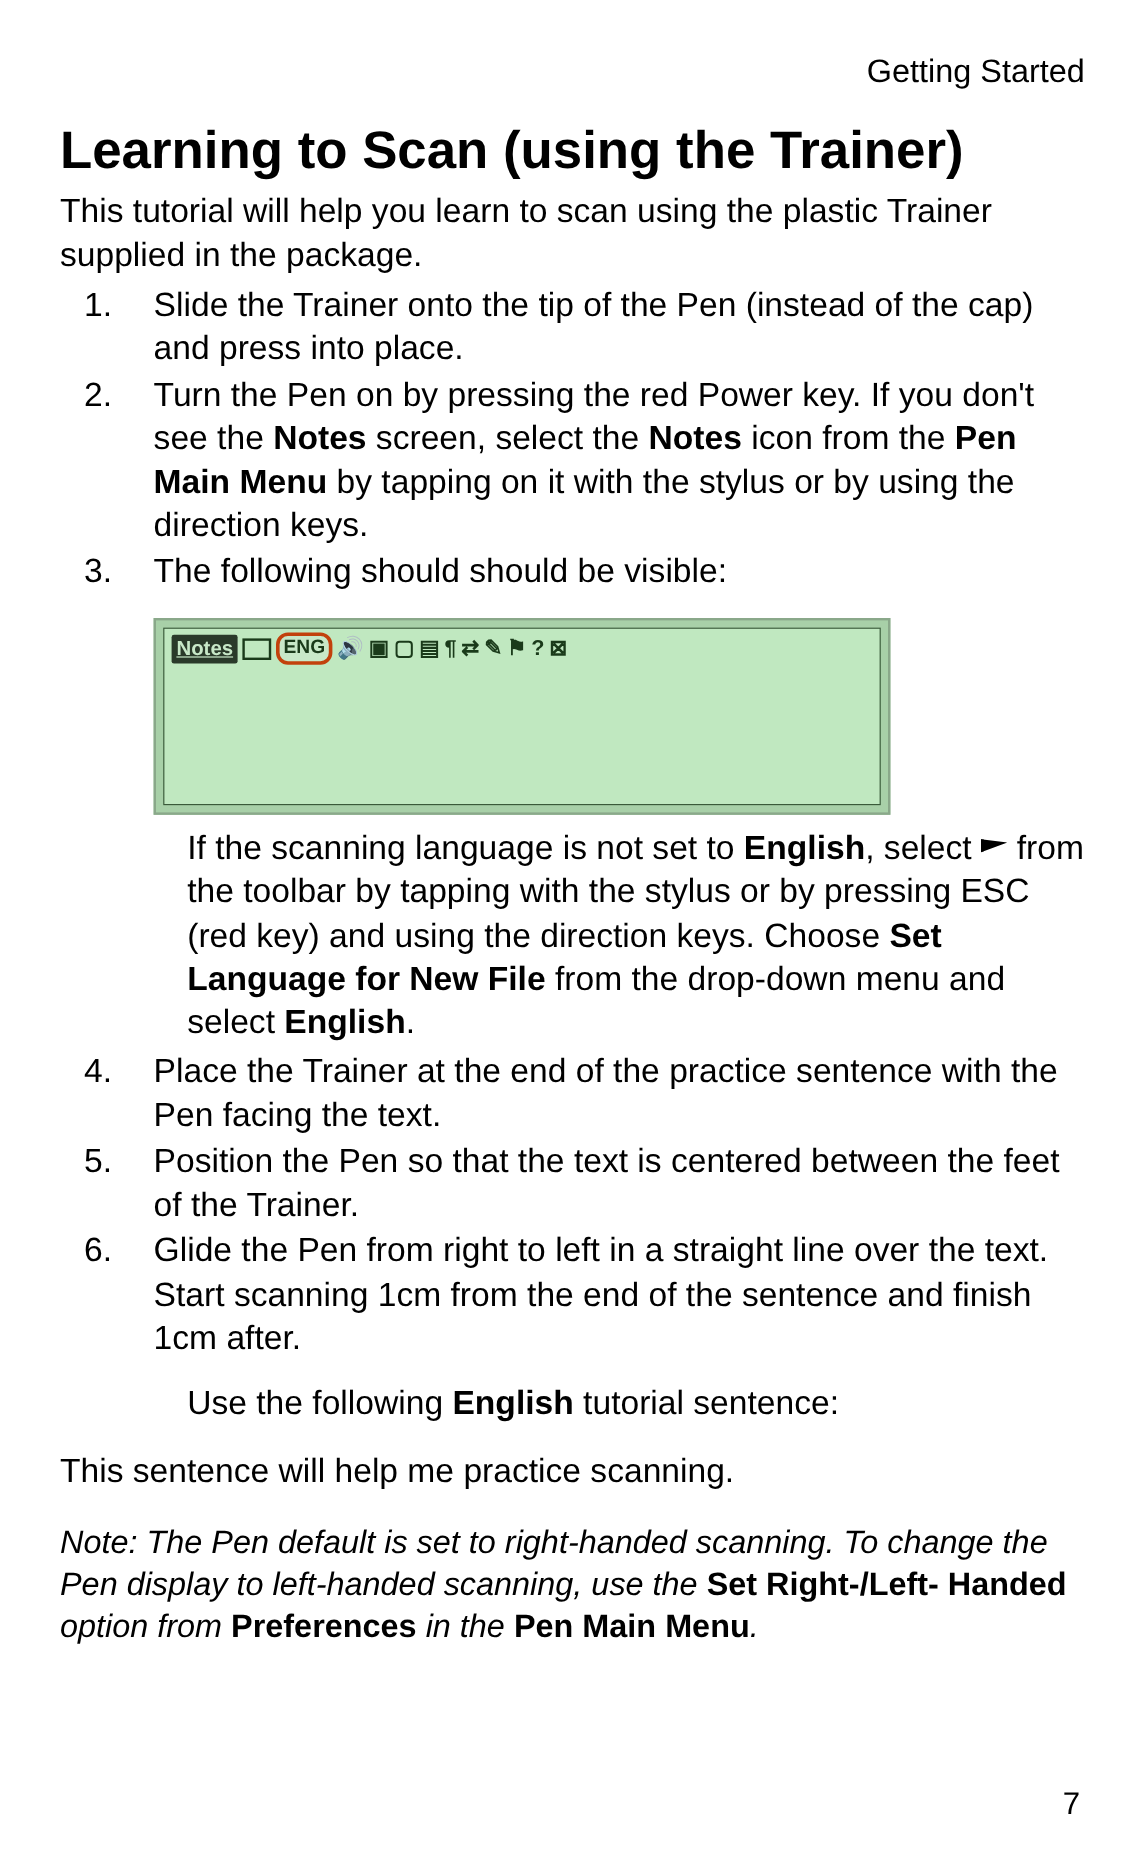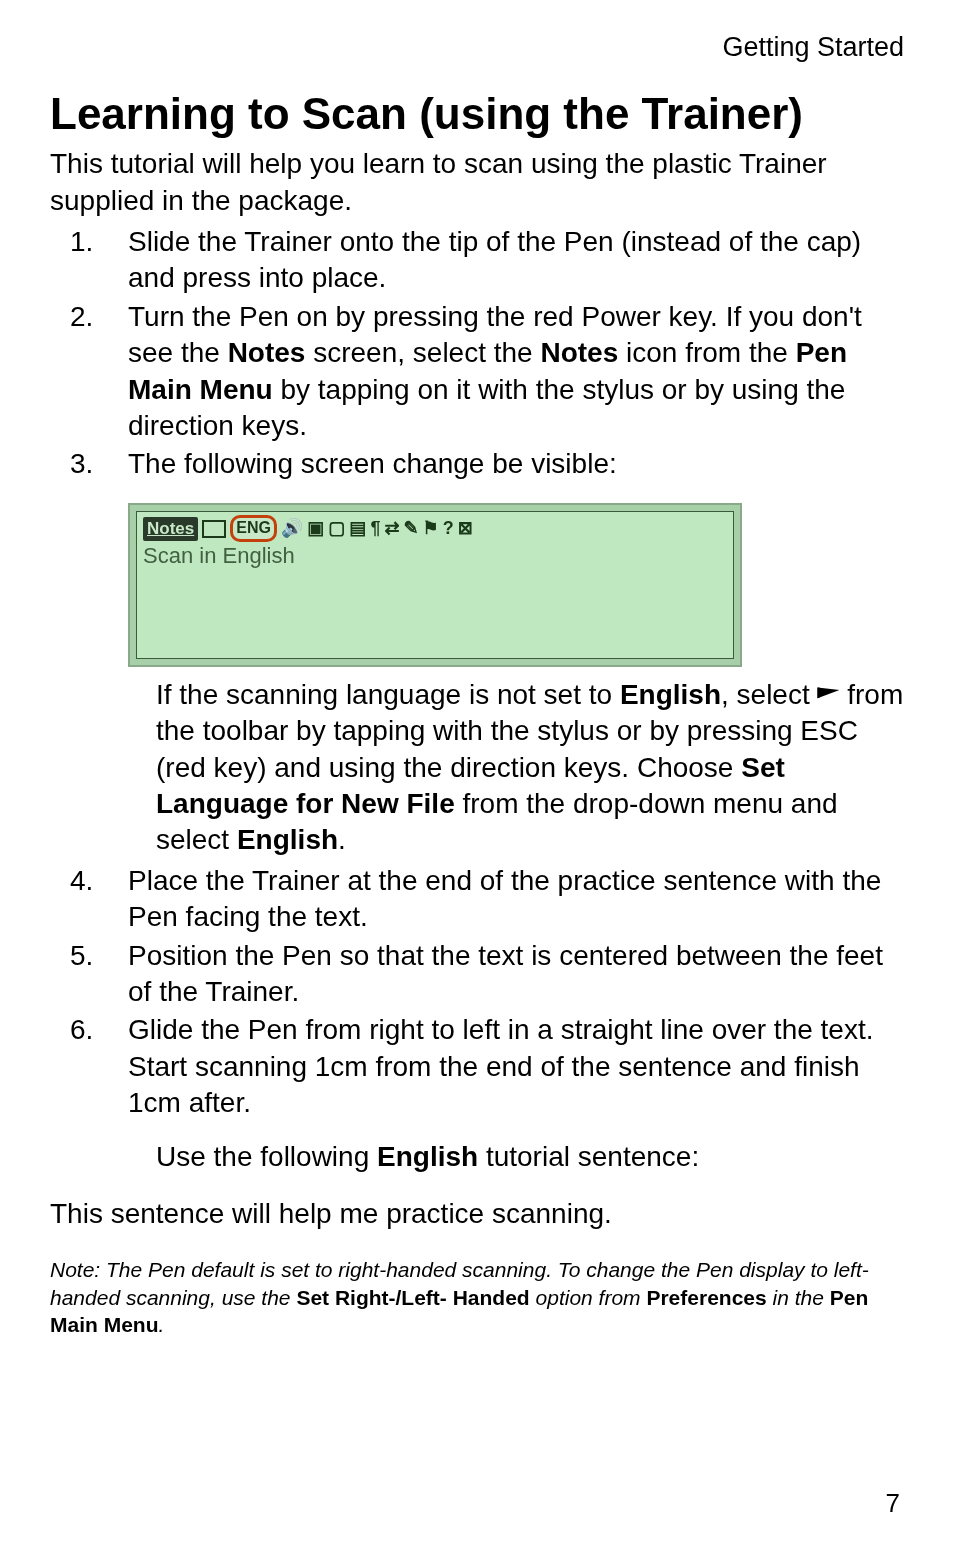--- a/index.html
+++ b/index.html
@@ -7,21 +7,21 @@
     padding: 0;
     font-family: Arial, Helvetica, sans-serif;
     font-size: 28px;
     line-height: 1.3;
     color: #000;
     background: #fff;
   }
   .page {
     width: 954px;
     min-height: 1545px;
-    padding: 30px 50px 40px 50px;
+    padding: 42px 50px 40px 50px;
     box-sizing: border-box;
     position: relative;
   }
   .header {
     text-align: right;
     font-size: 27px;
     margin-bottom: 20px;
   }
   h1 {
     font-size: 44px;
@@ -134,21 +134,21 @@
     left:0; top:0;
     width:3px; height:22px;
     background:#000;
   }
   .practice-sentence {
     text-align: left;
     font-size: 28px;
     margin: 20px 0 24px 0;
   }
   .note-block {
-    font-size: 21px;
+    font-size: 27px;
     line-height:1.3;
     font-style: italic;
   }
   .note-block .nb { font-weight:bold; font-style:normal; }
   .page-number {
     position:absolute;
     bottom: 24px;
     right: 54px;
     font-size: 26px;
   }
@@ -175,21 +175,21 @@
 
     <li>
       <div class="num">2.</div>
       <div class="content">
         <span>Turn the Pen on by pressing the red Power key. If you don't see the </span><span class="bold">Notes</span><span> screen, select the </span><span class="bold">Notes</span><span> icon from the </span><span class="bold">Pen Main Menu</span><span> by tapping on it with the stylus or by using the direction keys.</span>
       </div>
     </li>
 
     <li>
       <div class="num">3.</div>
-      <div class="content">The following screen change be visible:</div>
+      <div class="content">The following should should be visible:</div>
     </li>
   </ol>
 
   <div class="screenshot-row">
     <div class="num"></div>
     <div class="imgwrap">
       <div class="device-screen">
         <div class="device-inner">
           <div class="toolbar">
             <span class="notes-badge">Notes</span>
@@ -199,21 +199,20 @@
             <span class="glyph">▣</span>
             <span class="glyph">▢</span>
             <span class="glyph">▤</span>
             <span class="glyph">¶</span>
             <span class="glyph">⇄</span>
             <span class="glyph">✎</span>
             <span class="glyph">⚑</span>
             <span class="glyph">?</span>
             <span class="glyph">⊠</span>
           </div>
-          <div class="scan-text">Scan in English</div>
           <div class="cursor-bar"></div>
         </div>
       </div>
     </div>
   </div>
 
   <div class="para-block">
     <span>If the scanning language is not set to </span><span class="bold">English</span><span>, select </span><span class="flag-icon"></span><span> from the toolbar by tapping with the stylus or by pressing ESC (red key) and using the direction keys. Choose </span><span class="bold">Set Language for New File</span><span> from the drop-down menu and select </span><span class="bold">English</span><span>.</span>
   </div>
 

